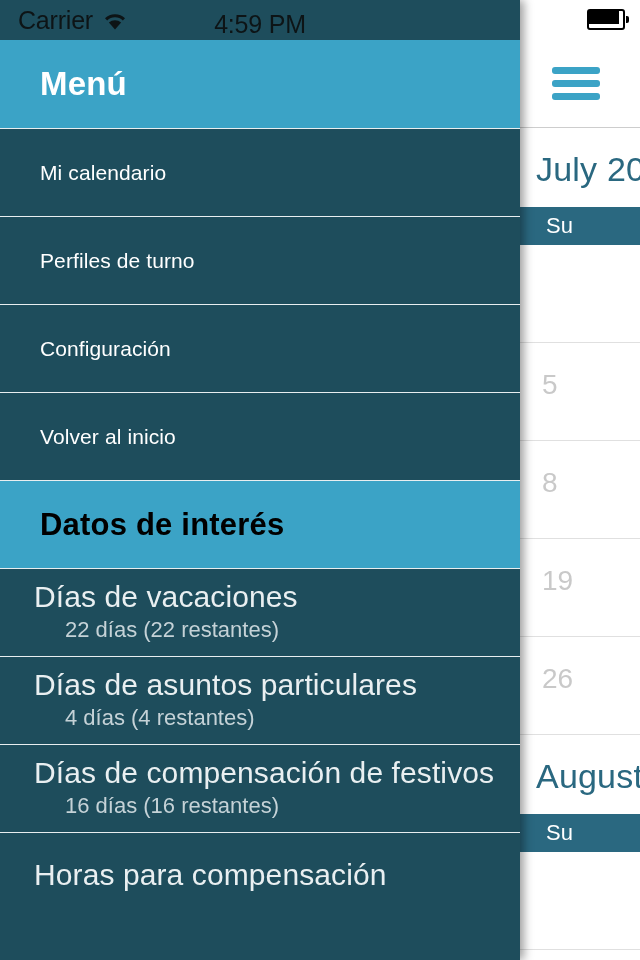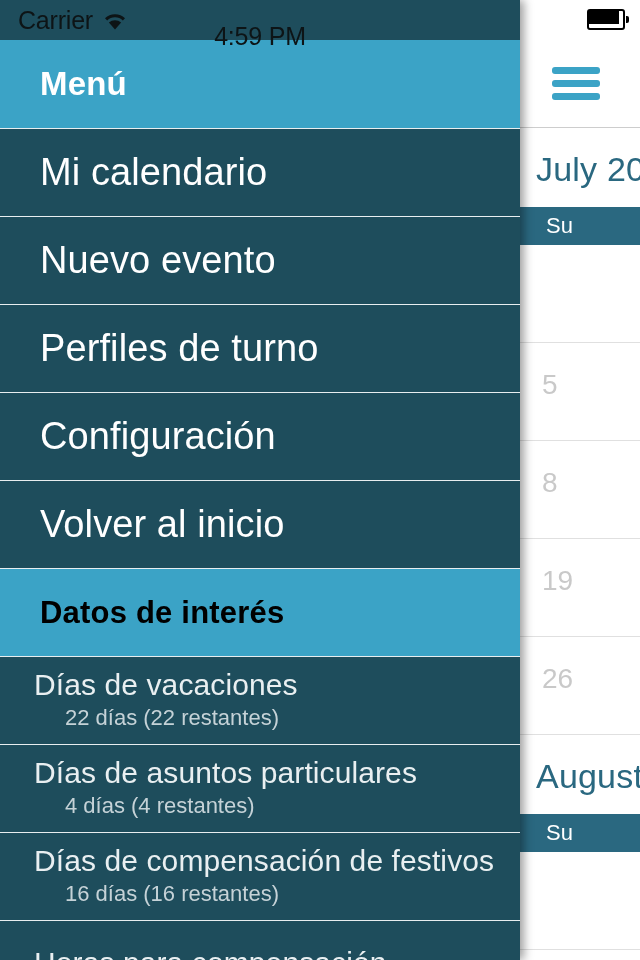--- a/index.html
+++ b/index.html
@@ -128,21 +128,21 @@
     gap:9px;
   }
   #carrier-label {
     font-size:25px;
     color:#0d1416;
     letter-spacing:-0.2px;
   }
   #wifi-icon { display:block; }
   #status-time {
     position:absolute;
-    left:0; top:16px;
+    left:0; top:4px;
     width:100%; height:40px;
     display:flex; align-items:center; justify-content:center;
     font-size:25px;
     color:#0d1416;
     letter-spacing:-0.2px;
   }
 
   #menu-title-bar {
     height:88px;
     background:#3ba3c6;
@@ -161,21 +161,21 @@
   .menu-row {
     position:relative;
     height:88px;
     background:#1e4d5c;
     border-top:1px solid #e8eef0;
     display:flex;
     align-items:center;
     padding-left:40px;
   }
   .menu-row .row-label {
-    font-size:38px;
+    font-size:21px;
     color:#ffffff;
     letter-spacing:0.1px;
   }
 
   #section-header {
     height:88px;
     background:#3ba3c6;
     border-top:1px solid #e8eef0;
     display:flex;
     align-items:center;
@@ -281,23 +281,20 @@
     </div>
 
     <div id="menu-title-bar">
       <span class="title-text">Menú</span>
     </div>
 
     <div class="menu-row">
       <span class="row-label">Mi calendario</span>
     </div>
     <div class="menu-row">
-      <span class="row-label">Nuevo evento</span>
-    </div>
-    <div class="menu-row">
       <span class="row-label">Perfiles de turno</span>
     </div>
     <div class="menu-row">
       <span class="row-label">Configuración</span>
     </div>
     <div class="menu-row">
       <span class="row-label">Volver al inicio</span>
     </div>
 
     <div id="section-header">

